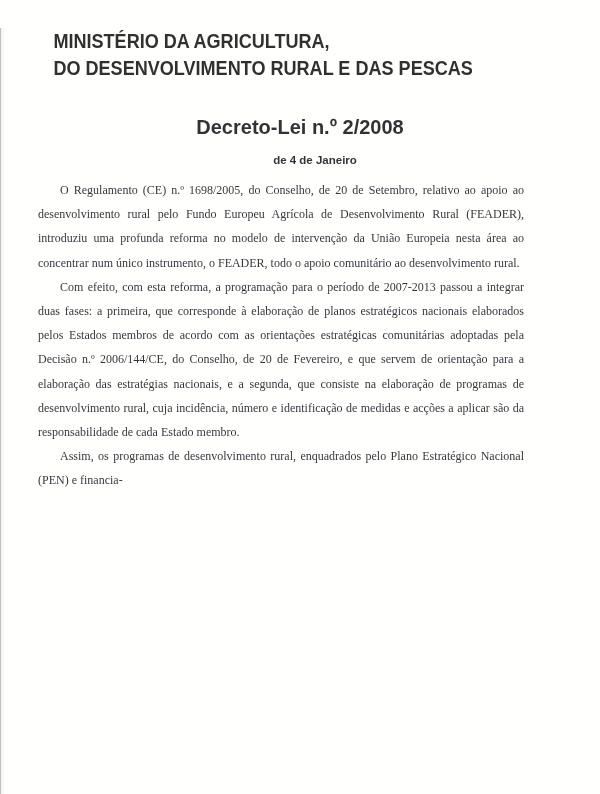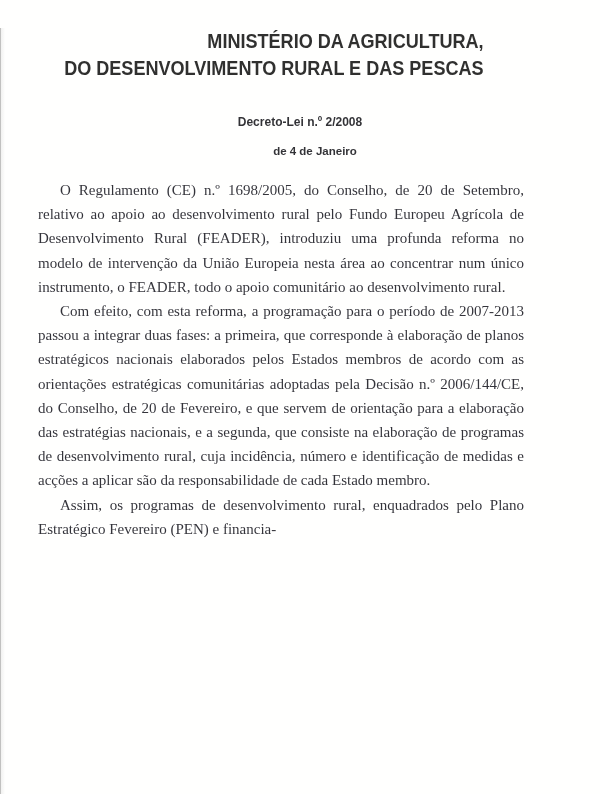--- a/index.html
+++ b/index.html
@@ -39,24 +39,24 @@
     left: 0px;
     top: 28px;
     width: 5px;
     height: 1px;
     background: #c9c9c9;
   }
 
   
   #masthead {
     position: absolute;
-    left: 0;
+    left: 17px;
     top: 30px;
     width: 520px;
-    text-align: right;
+    text-align: left;
   }
   .mast-line {
     font-family: "Liberation Sans Narrow", "Liberation Sans", "DejaVu Sans", sans-serif;
     font-weight: bold;
     color: #141414;
     letter-spacing: 0px;
     white-space: nowrap;
     line-height: 1.0;
   }
   #mast-line-1 {
@@ -73,21 +73,21 @@
   #decree-block {
     position: absolute;
     left: 0;
     top: 116px;
     width: 600px;
     text-align: center;
   }
   #decree-number {
     font-family: "Liberation Sans", "DejaVu Sans", sans-serif;
     font-weight: bold;
-    font-size: 12px;
+    font-size: 20px;
     color: #16161c;
     line-height: 1.1;
   }
   #decree-date {
     font-family: "Liberation Sans", "DejaVu Sans", sans-serif;
     font-weight: bold;
     font-size: 11.5px;
     color: #16161c;
     margin-top: 16px;
     line-height: 1.1;
@@ -100,21 +100,21 @@
     left: 38px;
     top: 178px;
     width: 486px;
   }
   .para {
     margin: 0;
     text-align: justify;
     text-justify: inter-word;
     text-indent: 22px;
     font-family: "Liberation Serif", "DejaVu Serif", serif;
-    font-size: 15px;
+    font-size: 12px;
     line-height: 24.2px;
     color: #171720;
     -webkit-hyphens: none;
     hyphens: none;
   }
   .para:last-child {
     text-align: justify;
   }
 
   
@@ -140,17 +140,17 @@
   </div>
 
   <div id="decree-block">
     <div id="decree-number">Decreto-Lei n.º 2/2008</div>
     <div id="decree-date">de 4 de Janeiro</div>
   </div>
 
   <div id="body-text">
     <p class="para">O Regulamento (CE) n.º 1698/2005, do Conselho, de 20 de Setembro, relativo ao apoio ao desenvolvimento rural pelo Fundo Europeu Agrícola de Desenvolvimento Rural (FEADER), introduziu uma profunda reforma no modelo de intervenção da União Europeia nesta área ao concentrar num único instrumento, o FEADER, todo o apoio comunitário ao desenvolvimento rural.</p>
     <p class="para">Com efeito, com esta reforma, a programação para o período de 2007-2013 passou a integrar duas fases: a primeira, que corresponde à elaboração de planos estratégicos nacionais elaborados pelos Estados membros de acordo com as orientações estratégicas comunitárias adoptadas pela Decisão n.º 2006/144/CE, do Conselho, de 20 de Fevereiro, e que servem de orientação para a elaboração das estratégias nacionais, e a segunda, que consiste na elaboração de programas de desenvolvimento rural, cuja incidência, número e identificação de medidas e acções a aplicar são da responsabilidade de cada Estado membro.</p>
-    <p class="para">Assim, os programas de desenvolvimento rural, enquadrados pelo Plano Estratégico Fevereiro (PEN) e financia-</p>
+    <p class="para">Assim, os programas de desenvolvimento rural, enquadrados pelo Plano Estratégico Nacional (PEN) e financia-</p>
   </div>
 
   <div id="scan-tint"></div>
 </div>
 
 </body></html>

